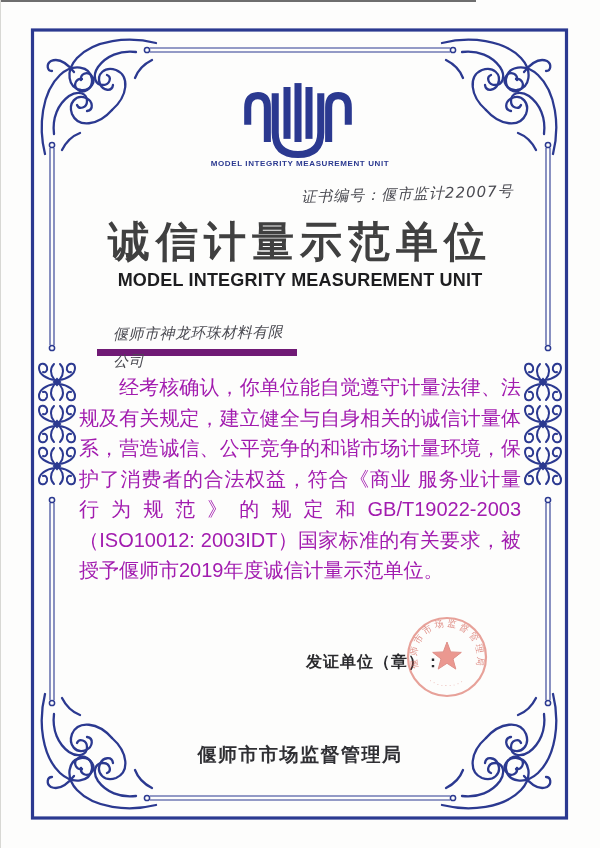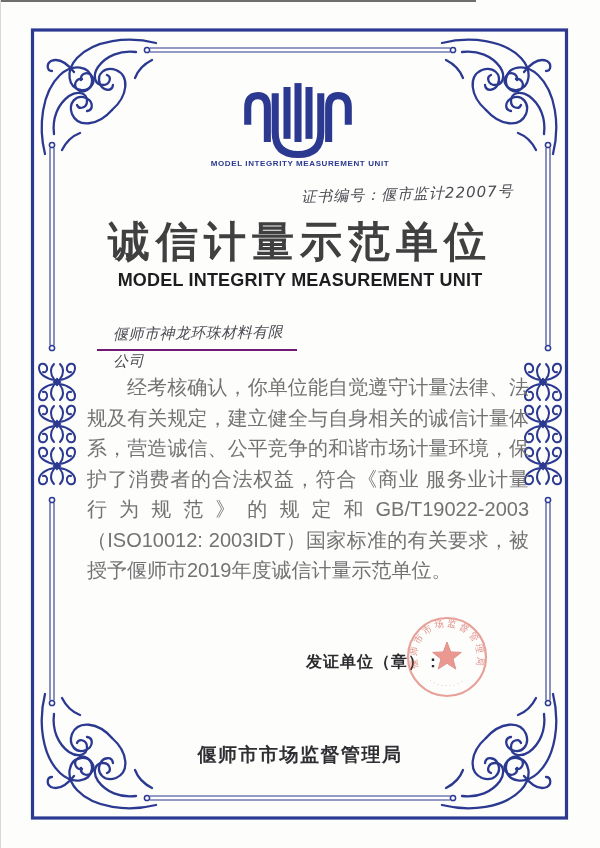--- a/index.html
+++ b/index.html
@@ -41,35 +41,35 @@
     color:#404040;
   }
   .title-en{
     left:0;top:270px;width:600px;text-align:center;
     font-size:18px;font-weight:bold;letter-spacing:.2px;
     color:#1d1d1f;
   }
   
   .recipient{
     left:97px;top:320px;width:200px;height:29px;
-    border-bottom:2px solid #701a75;
+    border-bottom:7px solid #701a75;
   }
   .recipient .hand{
     display:inline-block;padding-left:16px;
     font-size:15px;font-style:italic;color:#4b4b52;
     transform:rotate(-.8deg);
     font-family:"DejaVu Sans",sans-serif;
     letter-spacing:.5px;line-height:27px;
   }
   
   .body-text{
     left:79px;top:372px;width:442px;
     font-size:20px;line-height:30.5px;
     text-align:justify;text-indent:2em;
-    color:#737373;font-weight:500;margin-left:8px;
+    color:#a21caf;font-weight:500;
   }
   
   .issuer-label{
     left:306px;top:652px;
     font-size:16px;font-weight:bold;letter-spacing:1px;
     color:#2b2b2e;
   }
   .seal{left:402px;top:612px;width:90px;height:90px;}
   
   .footer-org{

